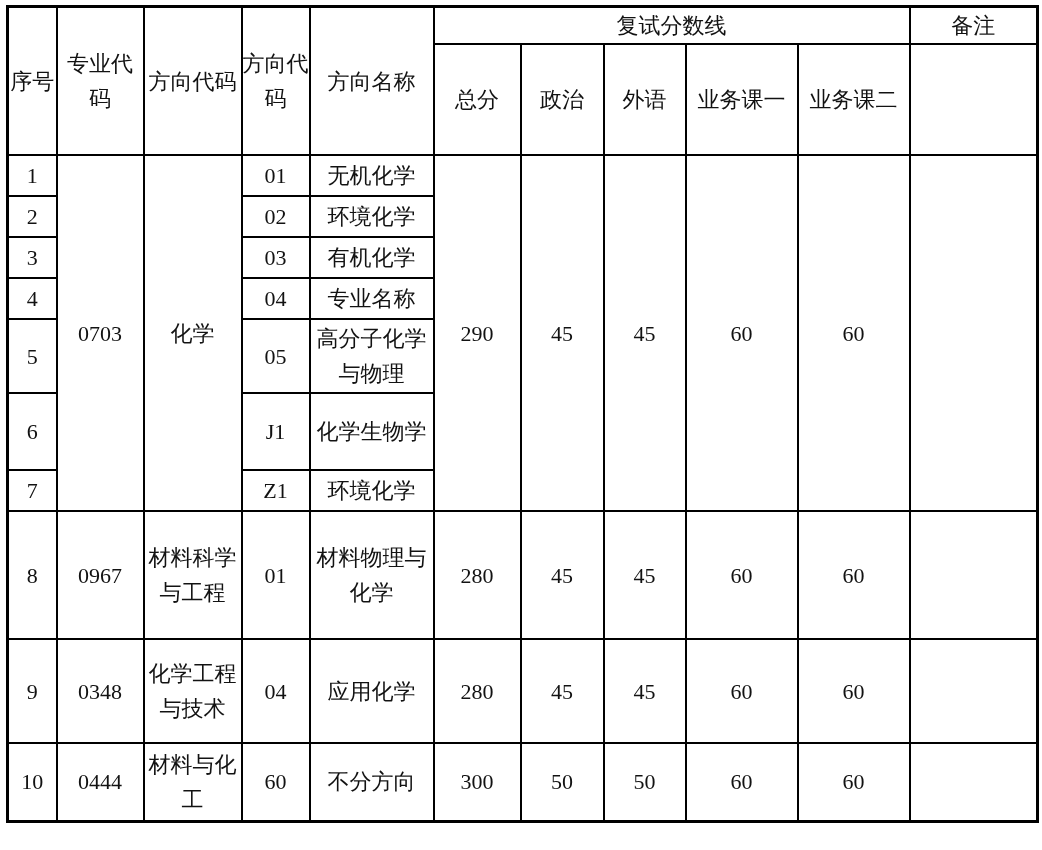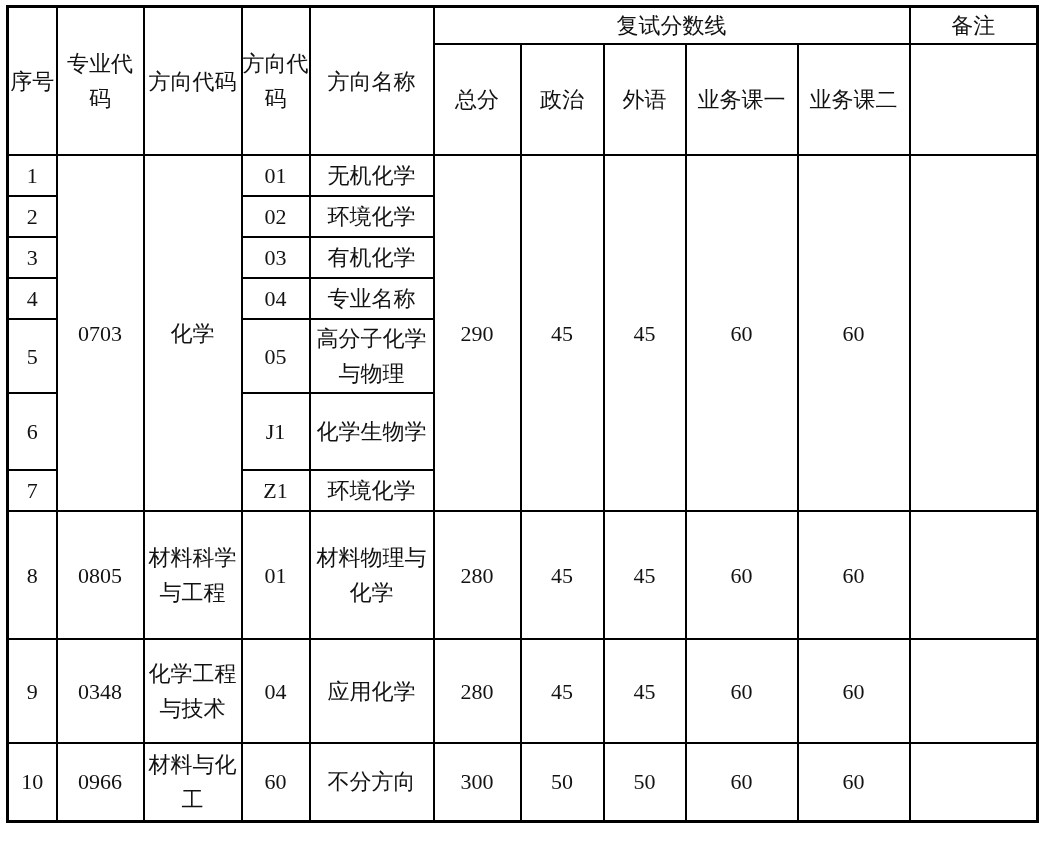--- a/index.html
+++ b/index.html
@@ -132,21 +132,21 @@
       <td class="c5">化学生物学</td>
     </tr>
     <tr class="b41">
       <td class="c1">7</td>
       <td class="c4">Z1</td>
       <td class="c5">环境化学</td>
     </tr>
 
     <tr class="g2">
       <td class="c1">8</td>
-      <td class="c2">0805</td>
+      <td class="c2">0967</td>
       <td class="c3">材料科学与工程</td>
       <td class="c4">01</td>
       <td class="c5">材料物理与化学</td>
       <td class="c6">280</td>
       <td class="c7">45</td>
       <td class="c8">45</td>
       <td class="c9">60</td>
       <td class="c10">60</td>
       <td class="c11"></td>
     </tr>
@@ -160,21 +160,21 @@
       <td class="c6">280</td>
       <td class="c7">45</td>
       <td class="c8">45</td>
       <td class="c9">60</td>
       <td class="c10">60</td>
       <td class="c11"></td>
     </tr>
 
     <tr class="g4">
       <td class="c1">10</td>
-      <td class="c2">0966</td>
+      <td class="c2">0444</td>
       <td class="c3">材料与化工</td>
       <td class="c4">60</td>
       <td class="c5">不分方向</td>
       <td class="c6">300</td>
       <td class="c7">50</td>
       <td class="c8">50</td>
       <td class="c9">60</td>
       <td class="c10">60</td>
       <td class="c11"></td>
     </tr>

